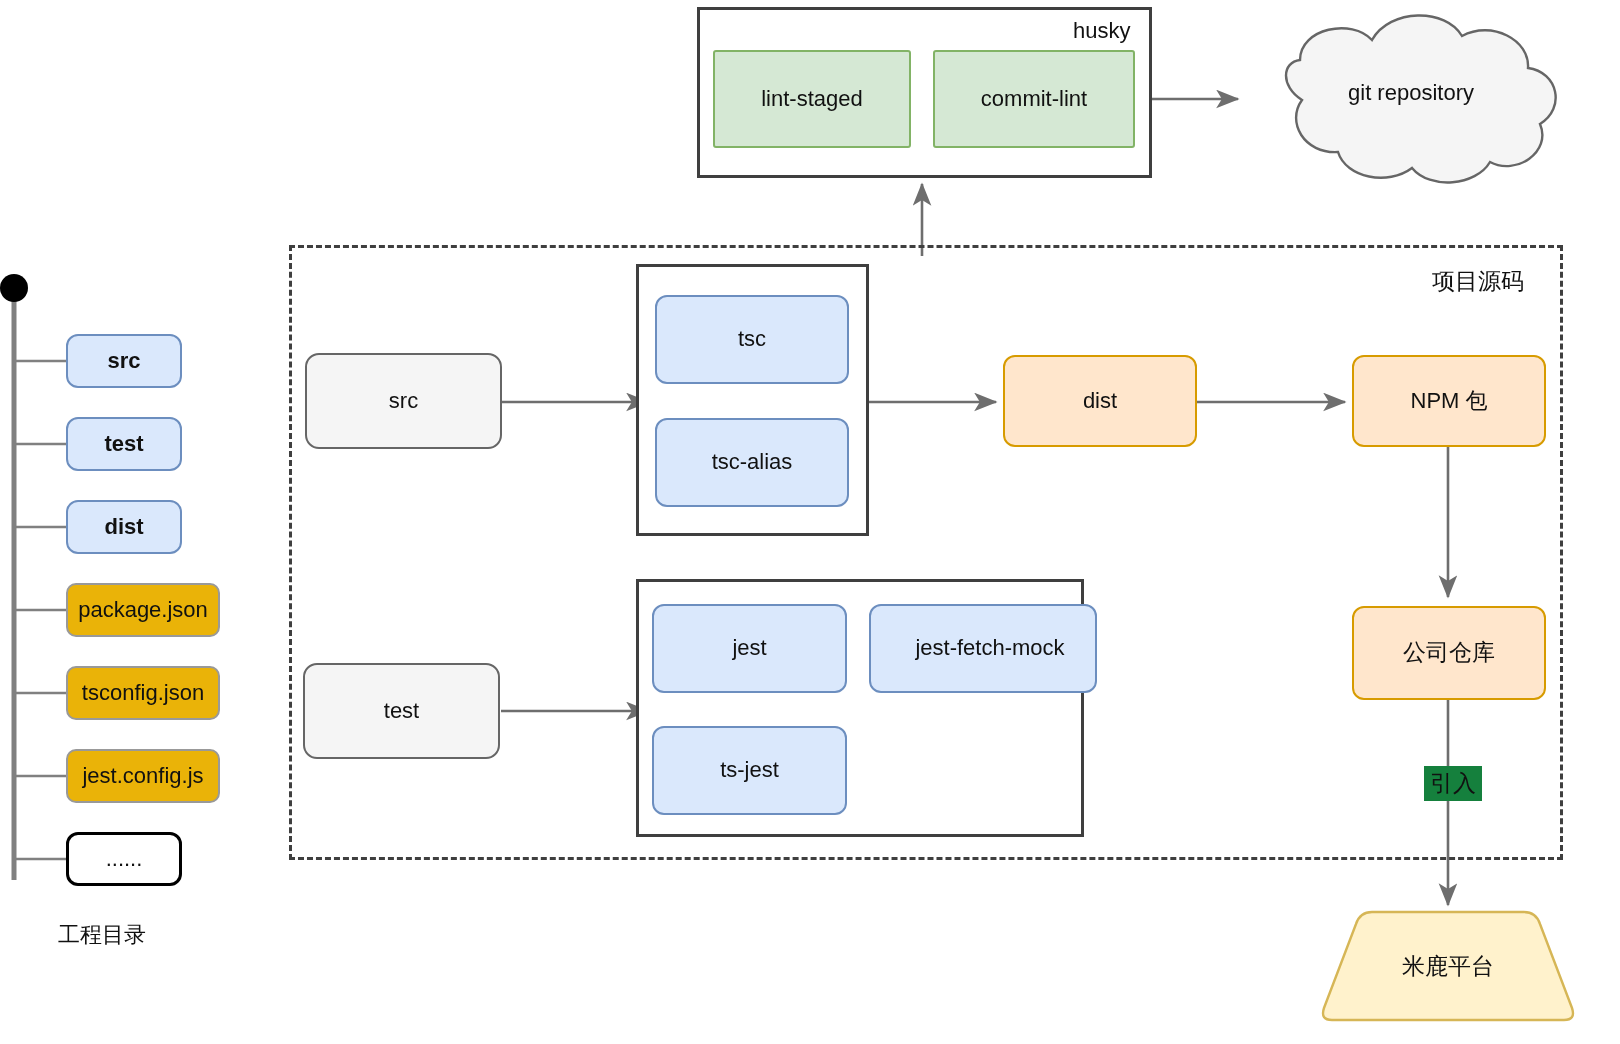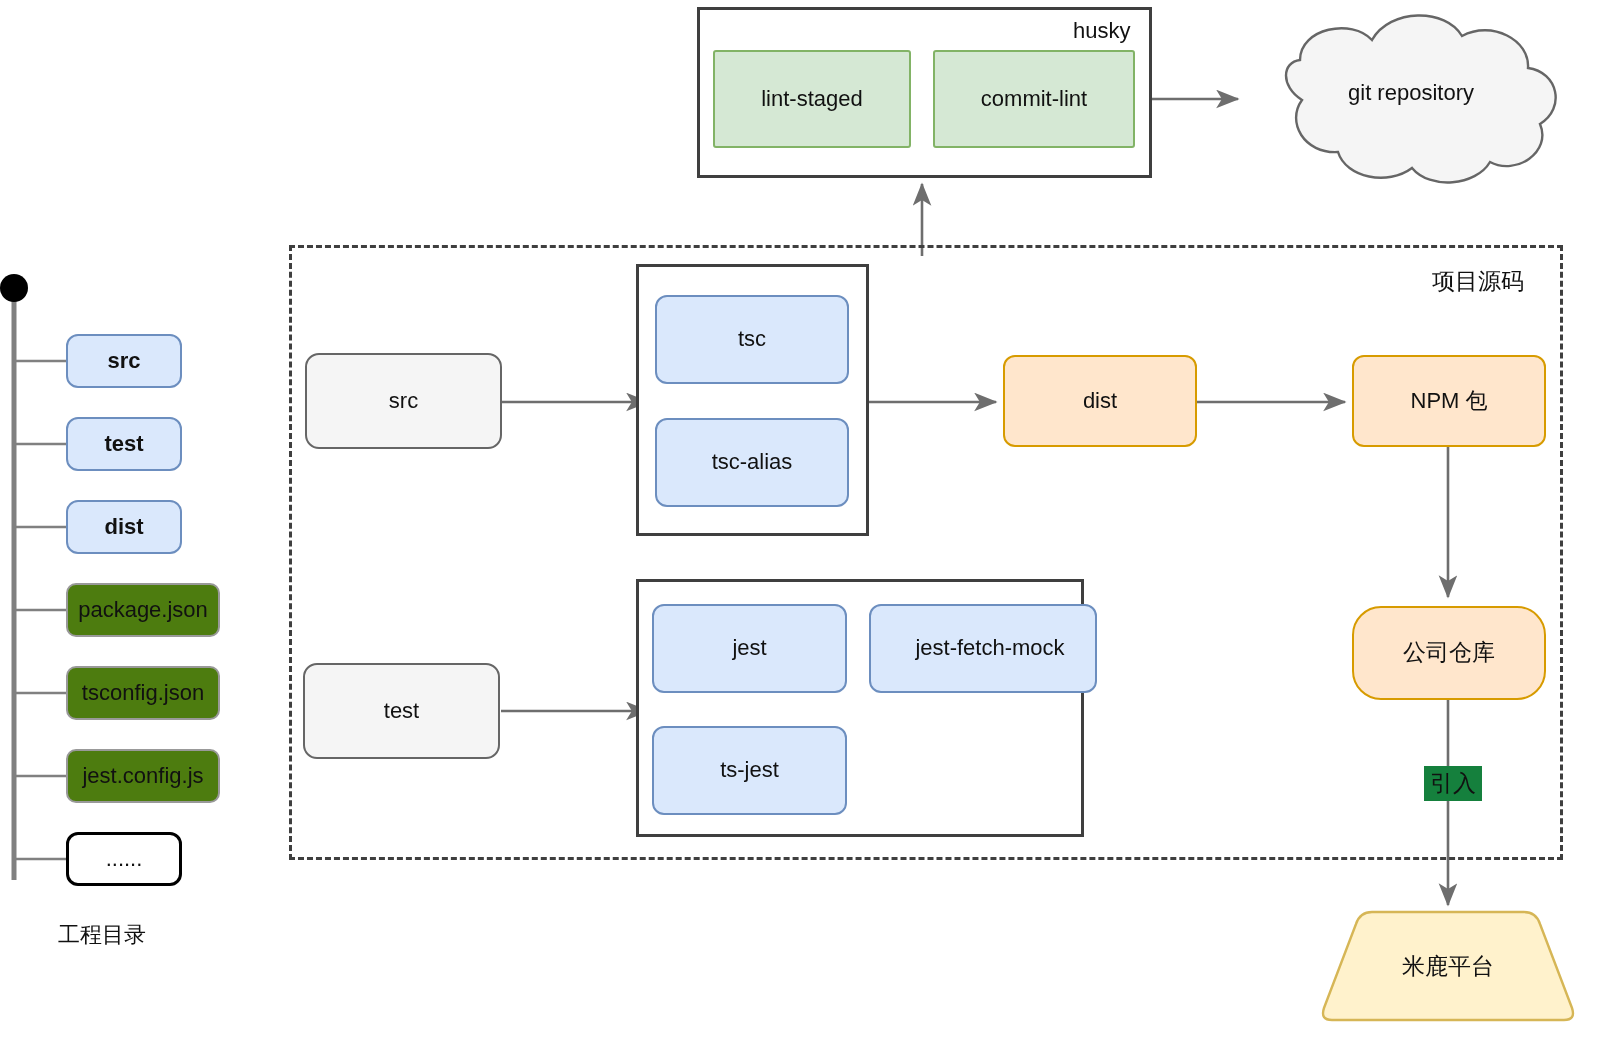--- a/index.html
+++ b/index.html
@@ -6,21 +6,21 @@
   body{width:1620px;height:1044px;position:relative;overflow:hidden;
        font-family:"Liberation Sans","DejaVu Sans",sans-serif;color:#111111;}
   .stage{position:absolute;left:0;top:0;width:1620px;height:1044px;}
   .node{position:absolute;box-sizing:border-box;display:flex;align-items:center;
         justify-content:center;text-align:center;line-height:1.2;}
   
   .blue{background:#dae8fc;border:2px solid #6c8ebf;border-radius:12px;}
   .green{background:#d5e8d4;border:2px solid #82b366;border-radius:3px;}
   .orange{background:#ffe6cc;border:2px solid #d79b00;border-radius:12px;}
   .grey{background:#f5f5f5;border:2px solid #666666;border-radius:14px;}
-  .greyfile{background:#4d7c0f;border:2px solid #999999;border-radius:10px;}
+  .greyfile{background:#eab308;border:2px solid #999999;border-radius:10px;}
   .white{background:#ffffff;border:3px solid #000000;border-radius:12px;}
   .plainbox{background:#ffffff;border:3px solid #3f3f3f;}
   .dashbox{background:transparent;border:3px dashed #3f3f3f;}
   .label{position:absolute;}
   .fs22{font-size:22px;}
   .fs23{font-size:23px;}
   svg.ink{position:absolute;left:0;top:0;width:1620px;height:1044px;overflow:visible;}
   .trapwrap{position:absolute;}
   .trapwrap .txt{position:absolute;left:0;top:0;width:100%;height:100%;
       display:flex;align-items:center;justify-content:center;font-size:23px;}
@@ -108,21 +108,21 @@
   <div class="node blue fs22" style="left:655px;top:295px;width:194px;height:89px;">tsc</div>
   <div class="node blue fs22" style="left:655px;top:418px;width:194px;height:89px;">tsc-alias</div>
 
   <div class="node plainbox" style="left:636px;top:579px;width:448px;height:258px;"></div>
   <div class="node blue fs22" style="left:652px;top:604px;width:195px;height:89px;">jest</div>
   <div class="node blue fs22" style="left:869px;top:604px;width:228px;height:89px;padding-left:14px;">jest-fetch-mock</div>
   <div class="node blue fs22" style="left:652px;top:726px;width:195px;height:89px;">ts-jest</div>
 
   <div class="node orange fs22" style="left:1003px;top:355px;width:194px;height:92px;">dist</div>
   <div class="node orange fs22" style="left:1352px;top:355px;width:194px;height:92px;">NPM 包</div>
-  <div class="node orange fs23" style="left:1352px;top:606px;width:194px;height:94px;border-radius:29px;">公司仓库</div>
+  <div class="node orange fs23" style="left:1352px;top:606px;width:194px;height:94px;">公司仓库</div>
 
   <div class="label fs23" style="left:1424px;top:766px;background:#15803d;padding:2px 6px;">引入</div>
 
   <div class="trapwrap" style="left:1320px;top:912px;width:256px;height:108px;">
     <div class="txt">米鹿平台</div>
   </div>
 
 </div>
 
 </body></html>

